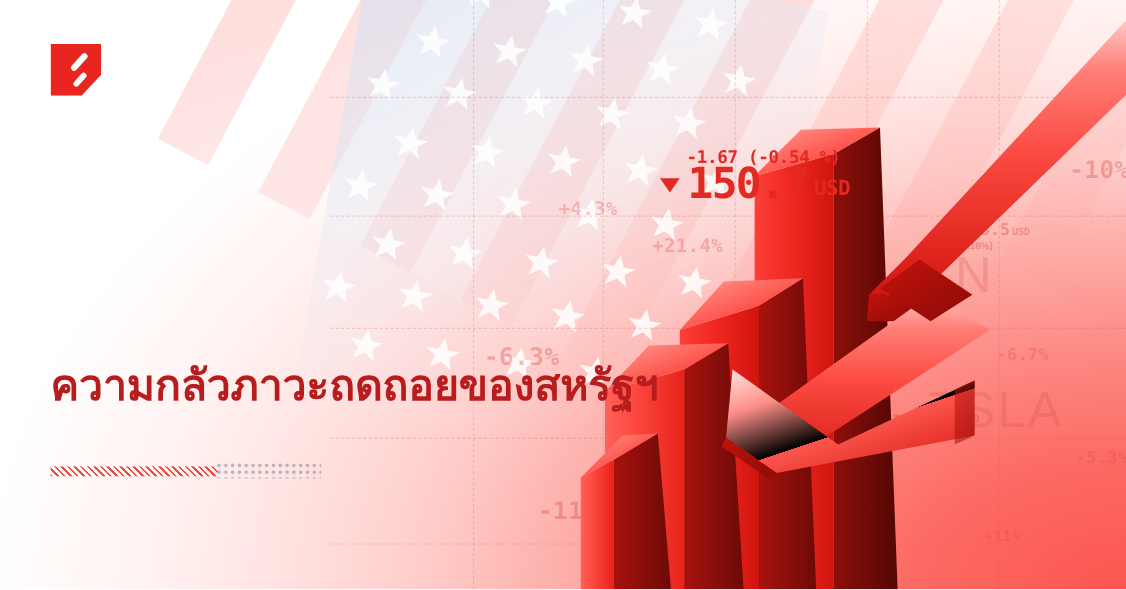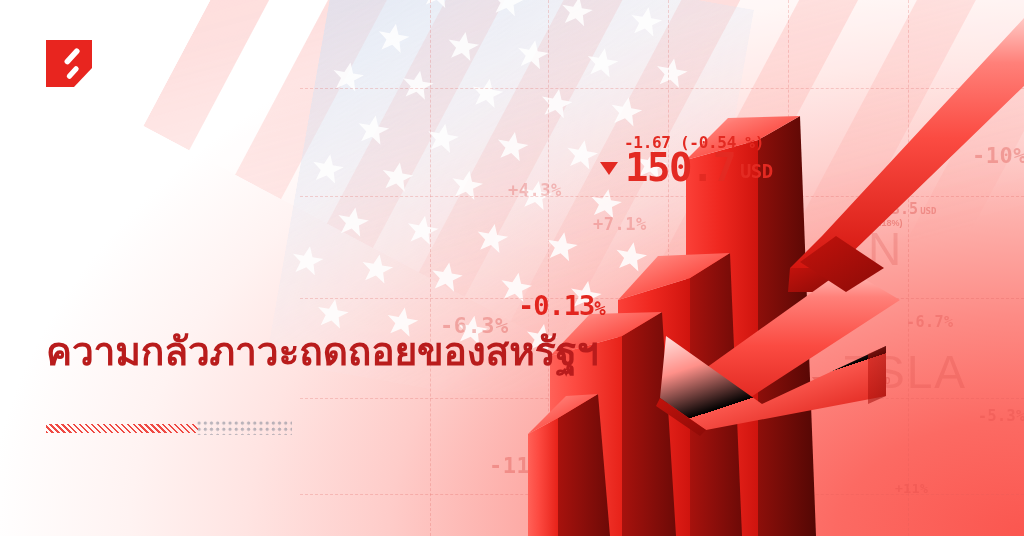--- a/index.html
+++ b/index.html
@@ -233,21 +233,21 @@
   <div class="gline-h" style="top:298px;"></div>
   <div class="gline-h" style="top:398px;"></div>
   <div class="gline-h" style="top:494px;"></div>
   <div class="gline-v" style="left:430px;"></div>
   <div class="gline-v" style="left:548px;"></div>
   <div class="gline-v" style="left:668px;"></div>
   <div class="gline-v" style="left:788px;"></div>
   <div class="gline-v" style="left:908px;"></div>
 
   <div class="ticker sm" style="left:508px;top:180px;">+4.3%</div>
-  <div class="ticker sm" style="left:593px;top:214px;">+7.1%</div>
+  <div class="ticker sm" style="left:593px;top:214px;">+21.4%</div>
   <div class="ticker mid" style="left:440px;top:313px;">-6.3%</div>
   <div class="ticker mid" style="left:489px;top:453px;">-11%</div>
   <div class="ticker mid" style="left:972px;top:143px;">-10%</div>
   <div class="ticker sm" style="left:906px;top:313px;font-size:15px;">-6.7%</div>
   <div class="ticker sm" style="left:978px;top:407px;font-size:15px;">-5.3%</div>
   <div class="ticker sm" style="left:895px;top:481px;font-size:13px;">+11%</div>
 
   <div class="ticker big" style="left:838px;top:222px;">ZN</div>
   <div class="amzn-block">
     <div class="amzn-row">
@@ -378,17 +378,14 @@
 
   <div class="callout-main">
     <div class="callout-change">-1.67 (-0.54 %)</div>
     <div class="callout-price-row">
       <span class="caret"></span>
       <span class="callout-price">150.7</span>
       <span class="callout-unit">USD</span>
     </div>
   </div>
 
-  <div class="callout-pct">
-    <span>-0.13</span><span class="u">%</span>
-  </div>
 
 </div>
 
 </body></html>

